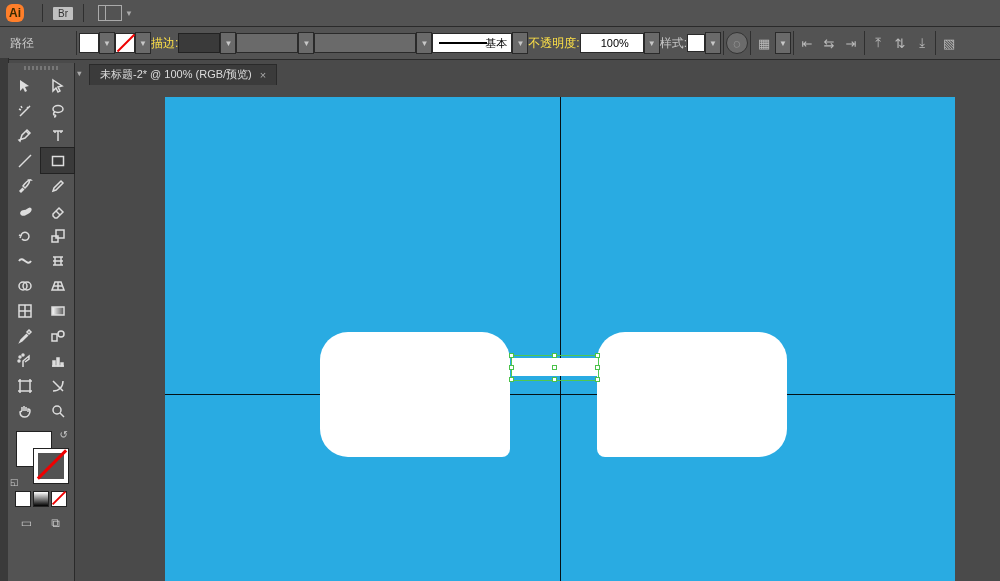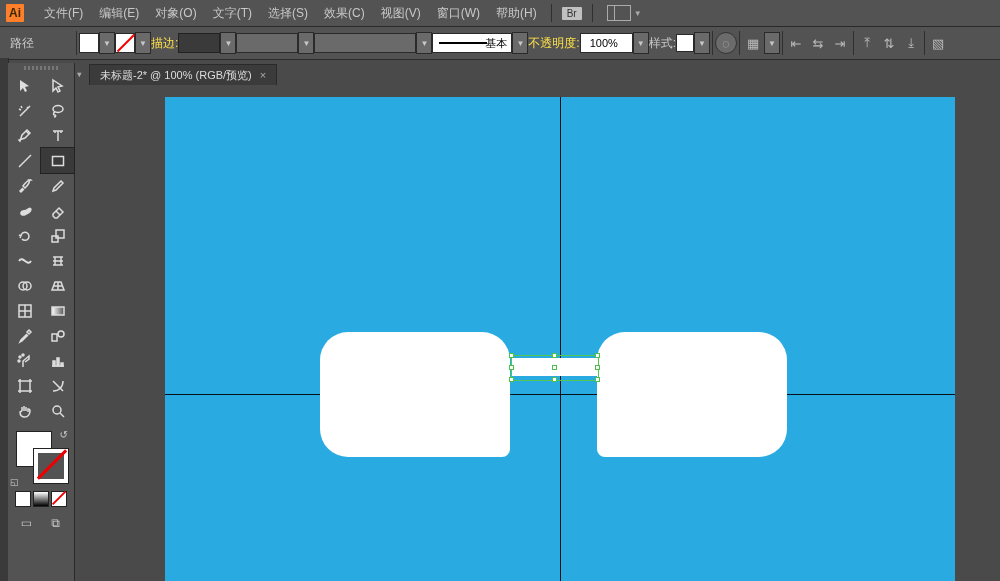--- a/index.html
+++ b/index.html
@@ -1,44 +1,44 @@
 <!DOCTYPE html>
 <html><head>
 <meta charset="utf-8">
 <style>
   html,body{margin:0;padding:0;width:1000px;height:581px;background:#4a4a4a;font-family:"Microsoft YaHei",sans-serif;font-size:12px;color:#c8c8c8;overflow:hidden}
   
   .menubar{height:26px;background:#535353;display:flex;align-items:center;padding-left:6px;border-bottom:1px solid #2a2a2a}
-  .ai-logo{width:18px;height:18px;background:#ff7f2a;color:#3a2a00;font-weight:bold;display:flex;align-items:center;justify-content:center;font-size:12px;border-radius:1px;margin-right:12px}
+  .ai-logo{width:18px;height:18px;background:#ff7f2a;color:#3a2a00;font-weight:bold;display:flex;align-items:center;justify-content:center;font-size:12px;border-radius:6px;margin-right:12px}
   .menubar .menu-item{padding:0 8px;cursor:default}
   .menubar .sep{width:1px;height:18px;background:#2f2f2f;margin:0 6px}
   .menubar .br-badge{background:#c0c0c0;color:#333;padding:1px 5px;font-size:10px;border-radius:1px;margin:0 4px}
   .menubar .layout-ic{width:22px;height:14px;border:1px solid #aaa;margin-left:8px;position:relative}
   .menubar .layout-ic::before{content:"";position:absolute;left:6px;top:-1px;bottom:-1px;width:1px;background:#aaa}
   .menubar .dd-arrow{font-size:8px;margin-left:3px;color:#aaa}
   
   .controlbar{height:32px;background:#535353;border-bottom:1px solid #2a2a2a;display:flex;align-items:center;padding-left:10px;}
   .controlbar .label-orange{color:#fde047}
   .swatch{width:20px;height:20px;border:1px solid #2a2a2a;box-sizing:border-box}
   .swatch.fill{background:#fff}
   .swatch.stroke{background:#fff;position:relative}
   .swatch.stroke::after{content:"";position:absolute;left:-2px;top:8px;width:24px;height:2px;background:#e00;transform:rotate(-45deg)}
   .dd{width:14px;height:20px;background:#6a6a6a;border:1px solid #2a2a2a;display:flex;align-items:center;justify-content:center;font-size:8px}
   .num-field{width:40px;height:18px;background:#3a3a3a;border:1px solid #222;display:flex;align-items:center;justify-content:center;font-size:11px;color:#ddd}
   .long-field{width:60px;height:18px;background:#6a6a6a;border:1px solid #2a2a2a}
   .stroke-style{width:78px;height:18px;background:#fff;border:1px solid #2a2a2a;position:relative}
   .stroke-style::before{content:"";position:absolute;left:6px;right:24px;top:8px;height:2px;background:#000}
   .stroke-style::after{content:"基本";position:absolute;right:4px;top:2px;font-size:11px;color:#000}
-  .opacity-field{width:42px;height:18px;background:#fff;color:#000;border:1px solid #2a2a2a;display:flex;align-items:center;padding-left:9px;font-size:11px}
+  .opacity-field{width:42px;height:18px;background:#fff;color:#000;border:1px solid #2a2a2a;display:flex;align-items:center;padding-left:20px;font-size:11px}
   .style-swatch{width:16px;height:16px;background:#fff;border:1px solid #2a2a2a}
   .icon-btn{width:22px;height:22px;display:flex;align-items:center;justify-content:center;color:#bbb;font-size:13px}
   .icon-btn.round{width:20px;height:20px;border-radius:50%;background:#6b6b6b;border:1px solid #333}
   .vsep{width:1px;height:24px;background:#2f2f2f;margin:0 2px}
   
-  .tabrow{position:absolute;left:75px;right:0;top:63px;height:22px;background:#4a4a4a;display:flex;align-items:flex-end}
+  .tabrow{position:absolute;left:75px;right:0;top:63px;height:22px;background:#4a4a4a;display:flex;align-items:center}
   .tabrow .chev{width:10px;height:20px;display:flex;align-items:center;justify-content:center;color:#aaa;font-size:9px;margin-right:4px;transform:rotate(90deg)}
   .doc-tab{height:20px;background:#3b3b3b;padding:0 10px;display:flex;align-items:center;gap:8px;font-size:11px;color:#ddd;border:1px solid #2a2a2a;border-bottom:none}
   .doc-tab .close{font-size:11px;color:#aaa}
   
   .left-strip{position:absolute;left:0;top:58px;width:8px;bottom:0;background:#3a3a3a;border-right:1px solid #2a2a2a}
   
   .tools{position:absolute;left:8px;top:63px;width:66px;bottom:0;background:#535353;border-right:1px solid #2a2a2a}
   .tools .grip{height:10px;display:flex;align-items:center;justify-content:center}
   .tools .grip span{width:34px;height:4px;background:repeating-linear-gradient(90deg,#777 0 2px,#535353 2px 4px)}
   .tool-grid{display:grid;grid-template-columns:1fr 1fr}
@@ -70,31 +70,20 @@
   .lens.rcut{border-bottom-left-radius:8px}
   .bridge{position:absolute;background:#fff}
   .sel-box{position:absolute;border:1px solid #50c850}
   .handle{position:absolute;width:5px;height:5px;background:#fff;border:1px solid #4ac24a;box-sizing:border-box}
 </style>
 </head>
 <body>
 
 <div class="menubar">
   <div class="ai-logo">Ai</div>
-  <div id="menu-items" style="display:flex">
-      <div class="menu-item">文件(F)</div>
-      <div class="menu-item">编辑(E)</div>
-      <div class="menu-item">对象(O)</div>
-      <div class="menu-item">文字(T)</div>
-      <div class="menu-item">选择(S)</div>
-      <div class="menu-item">效果(C)</div>
-      <div class="menu-item">视图(V)</div>
-      <div class="menu-item">窗口(W)</div>
-      <div class="menu-item">帮助(H)</div>
-    </div>
   <div class="sep"></div>
   <div class="br-badge">Br</div>
   <div class="sep"></div>
   <div class="layout-ic"></div>
   <span class="dd-arrow">▼</span>
 </div>
 
 <div class="controlbar">
   <span>路径</span>
   <div style="width:40px"></div>

